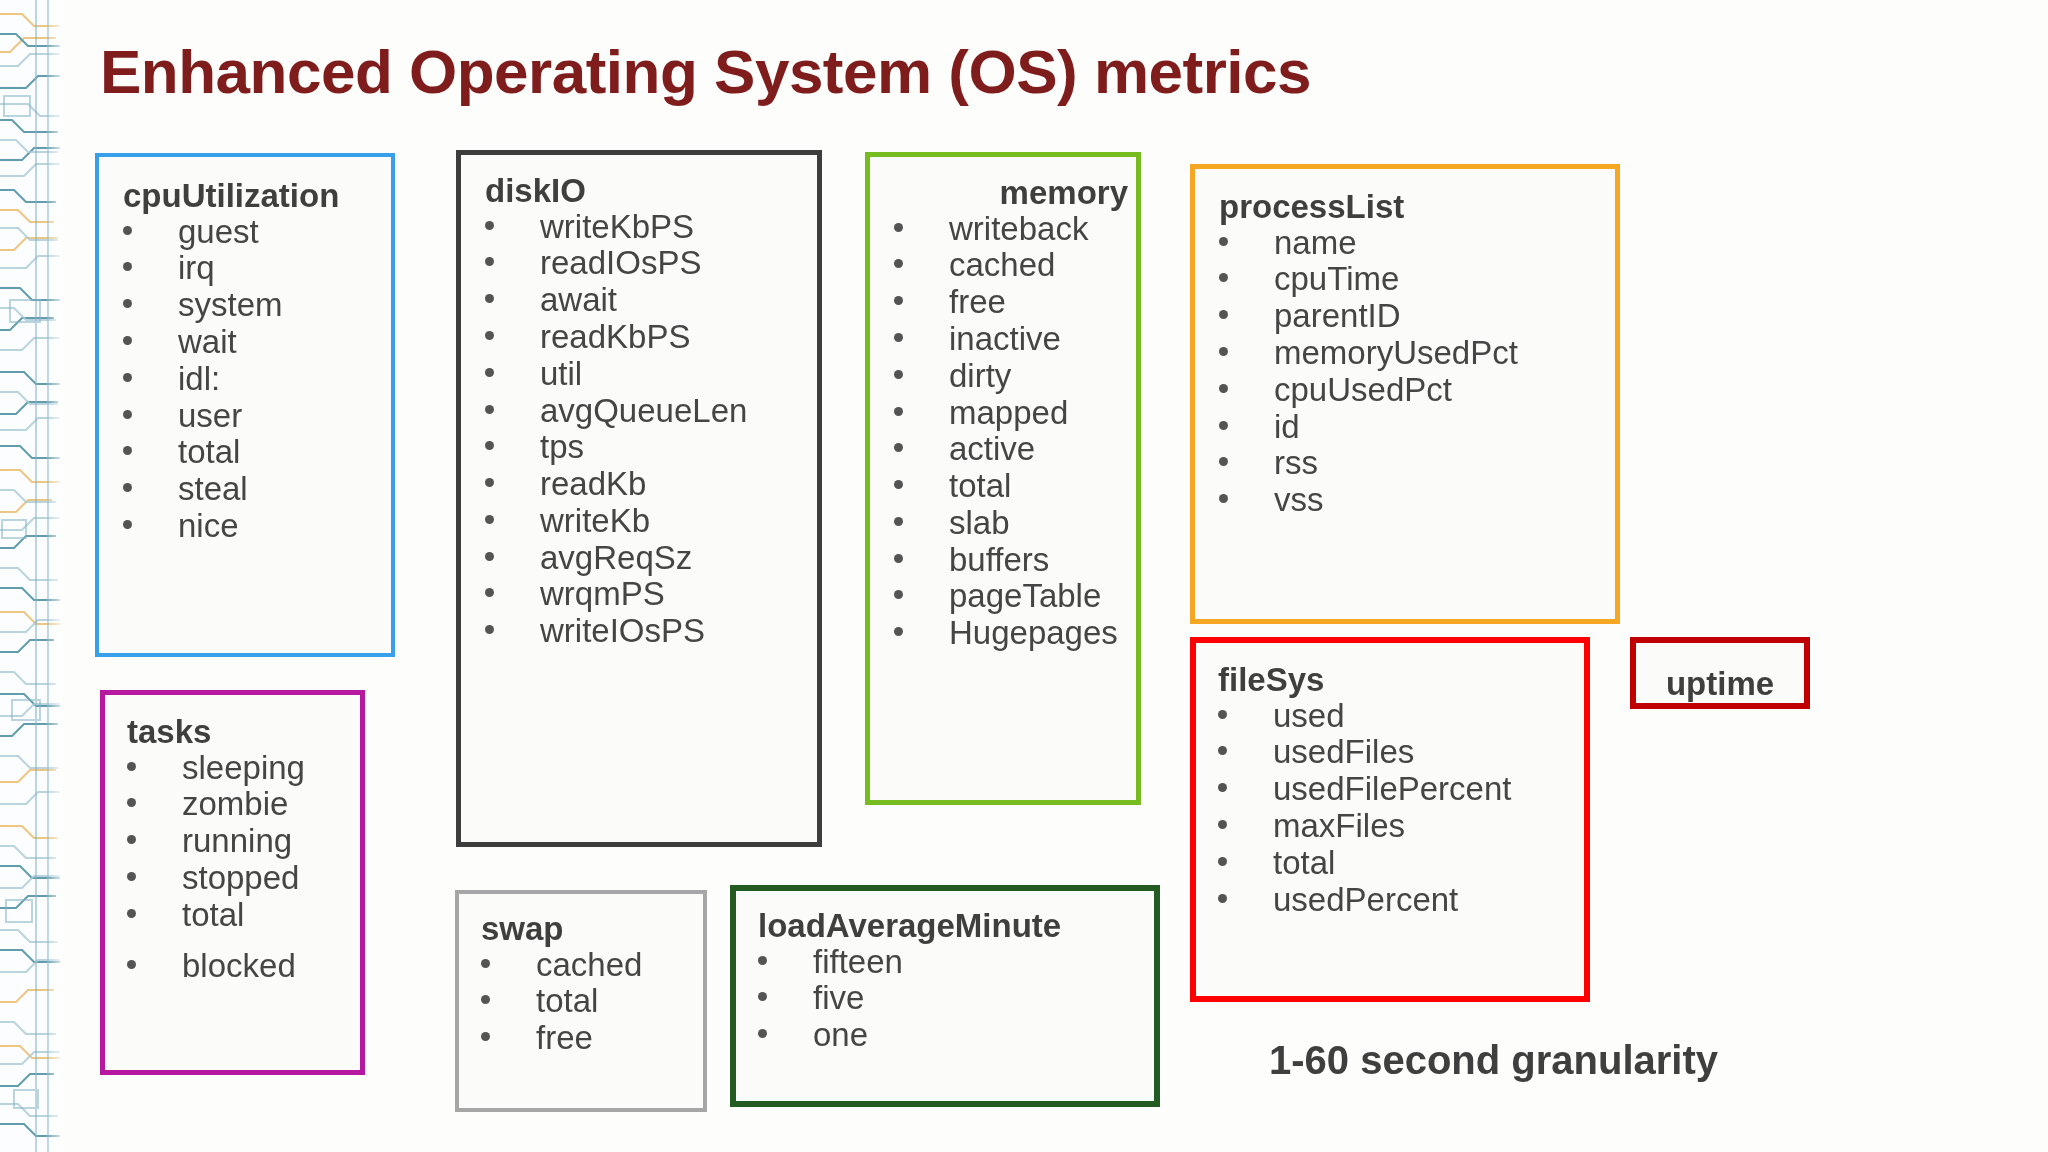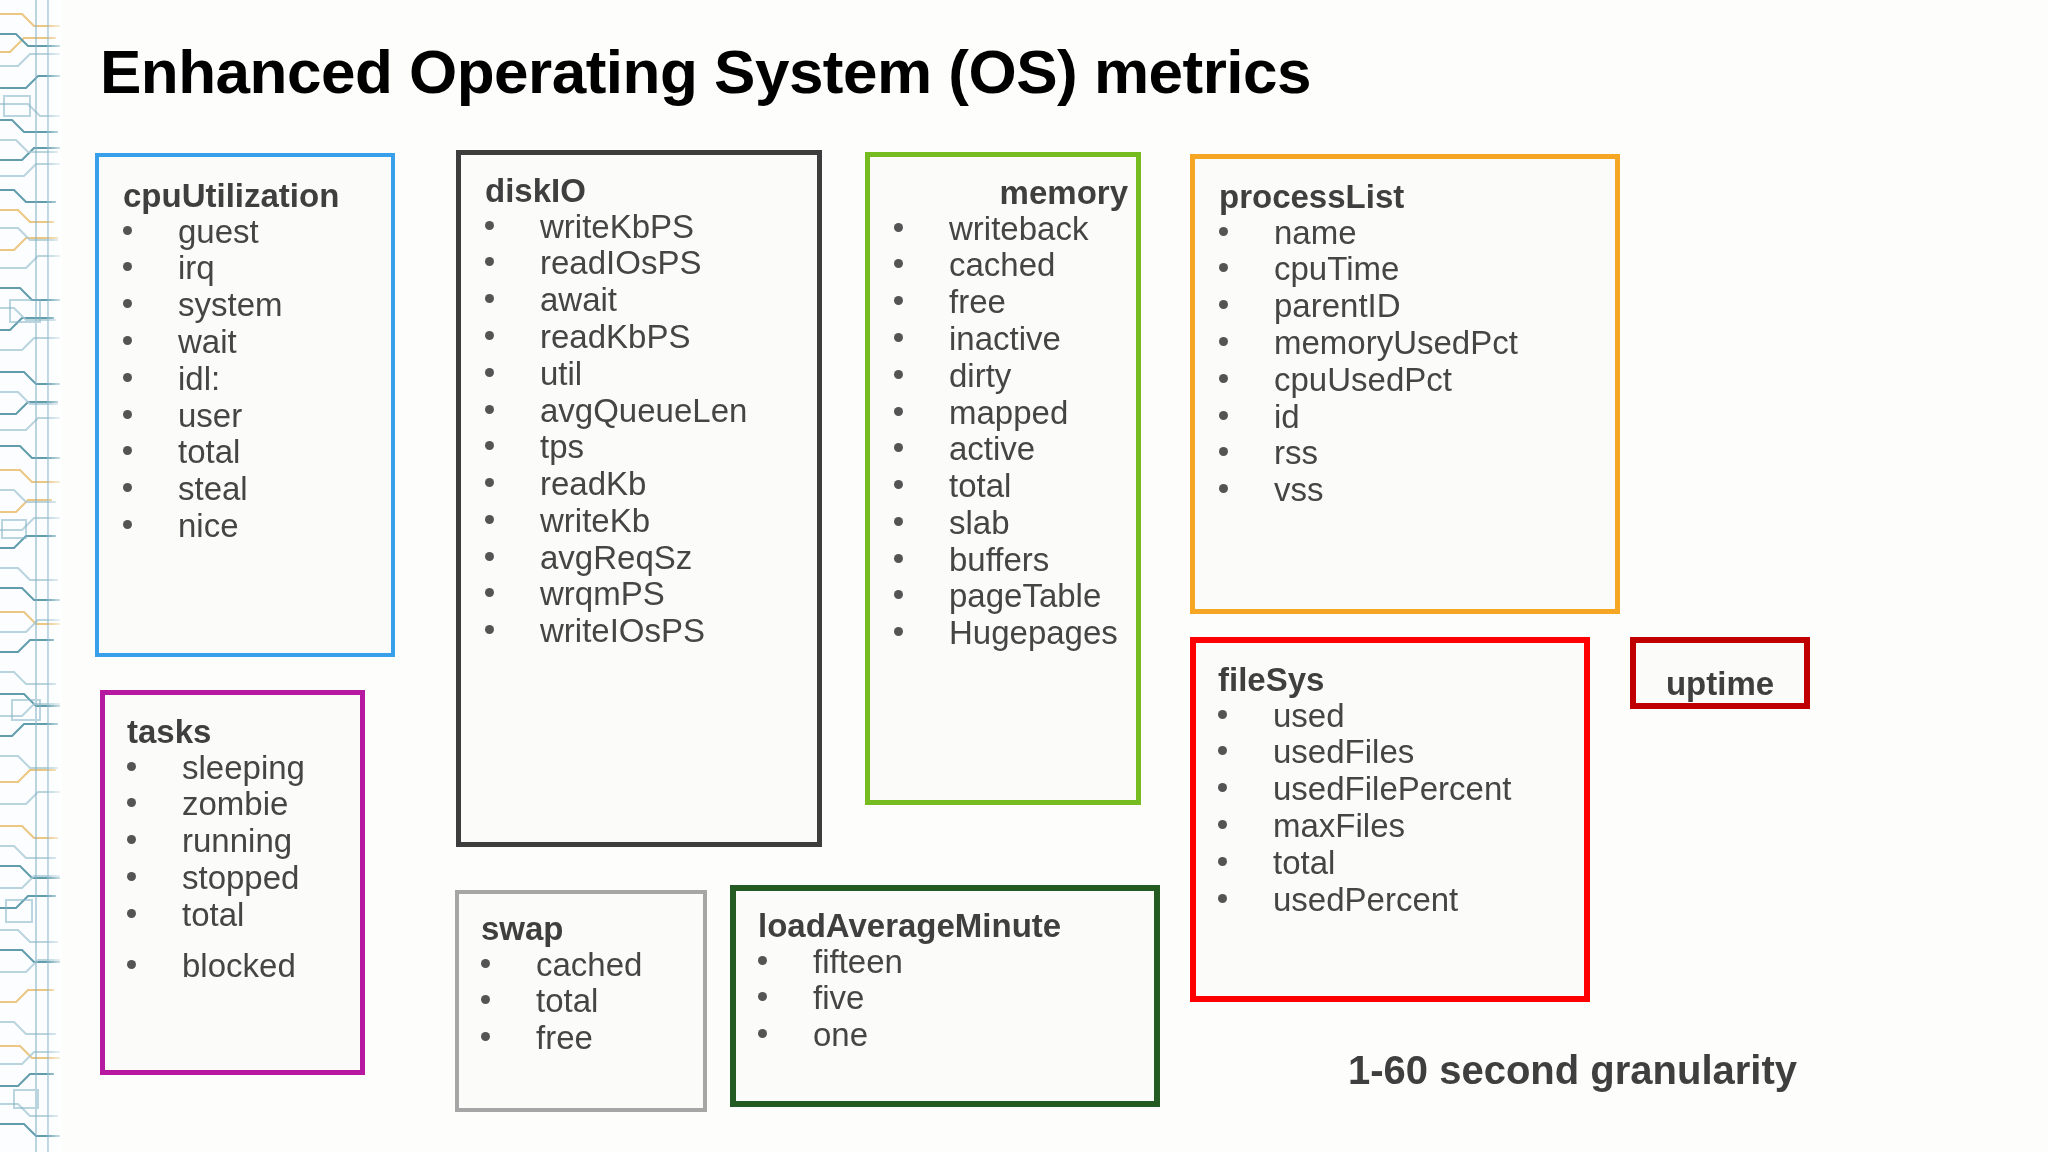--- a/index.html
+++ b/index.html
@@ -34,21 +34,21 @@
     background: linear-gradient(to right, rgba(255,255,255,0) 0%, rgba(255,255,255,0.92) 55%, #ffffff 100%);
   }
 
   
   #page-title {
     position: absolute;
     left: 100px;
     top: 36px;
     font-size: 62px;
     font-weight: bold;
-    color: #000000;
+    color: #7f1d1d;
     letter-spacing: -0.5px;
     white-space: nowrap;
   }
 
   
   .card {
     position: absolute;
     background: #fbfbfa;
     box-sizing: border-box;
   }
@@ -455,21 +455,21 @@
           <span>five</span>
         </li>
       <li>
           <span class="bullet"></span>
           <span class="bullet-pad"></span>
           <span>one</span>
         </li>
     </ul>
   </div>
 
-  <div class="card" style="left:1190px; top:154px; width:430px; height:460px; border:5px solid #f5a623; padding:21px 0 0 24px;">
+  <div class="card" style="left:1190px; top:164px; width:430px; height:460px; border:5px solid #f5a623; padding:21px 0 0 24px;">
     <div class="card-title">processList</div>
     <ul class="card-list">
       <li>
           <span class="bullet"></span>
           <span class="bullet-pad"></span>
           <span>name</span>
         </li>
       <li>
           <span class="bullet"></span>
           <span class="bullet-pad"></span>
@@ -541,15 +541,15 @@
           <span class="bullet-pad"></span>
           <span>usedPercent</span>
         </li>
     </ul>
   </div>
 
   <div class="label-box" style="left:1630px; top:637px; width:180px; height:72px; border:6px solid #c00000;">
     <span>uptime</span>
   </div>
 
-  <div id="granularity-note" style="left:1348px; top:1038px;margin-top:10px;">1-60 second granularity</div>
+  <div id="granularity-note" style="left:1269px; top:1038px;">1-60 second granularity</div>
 
 </div>
 
 </body></html>

